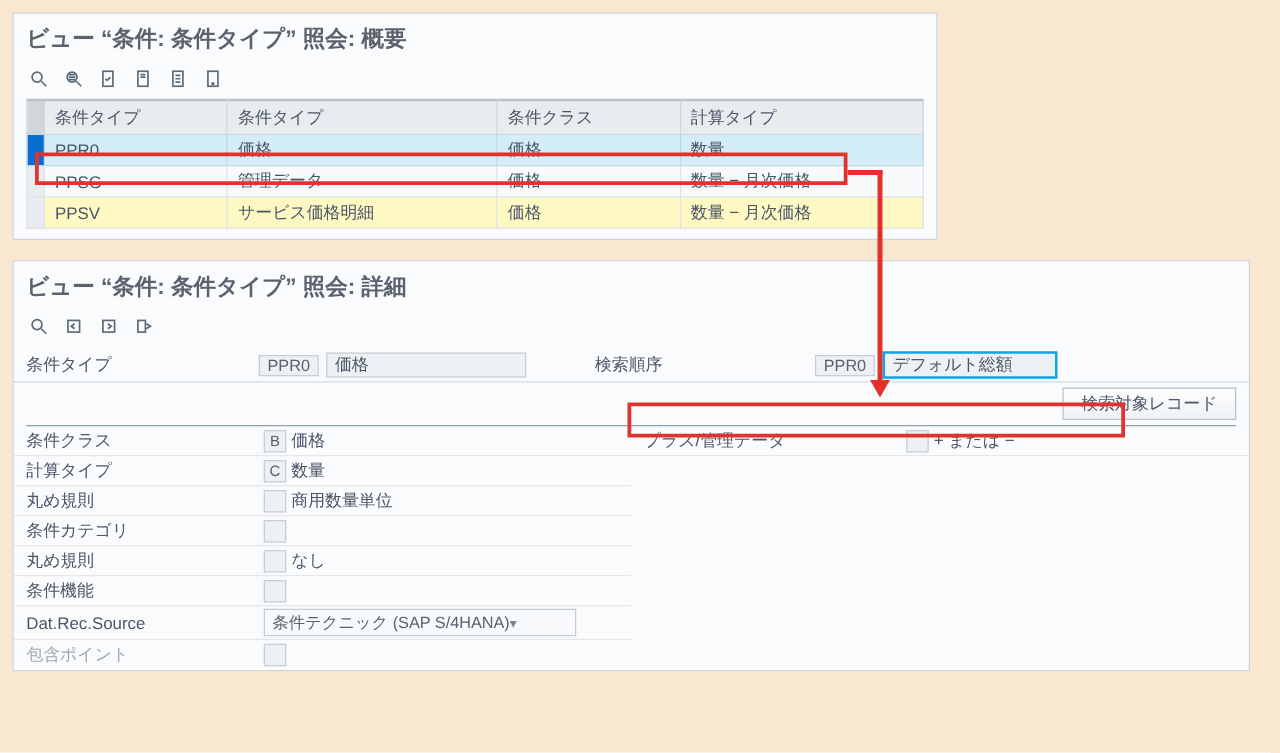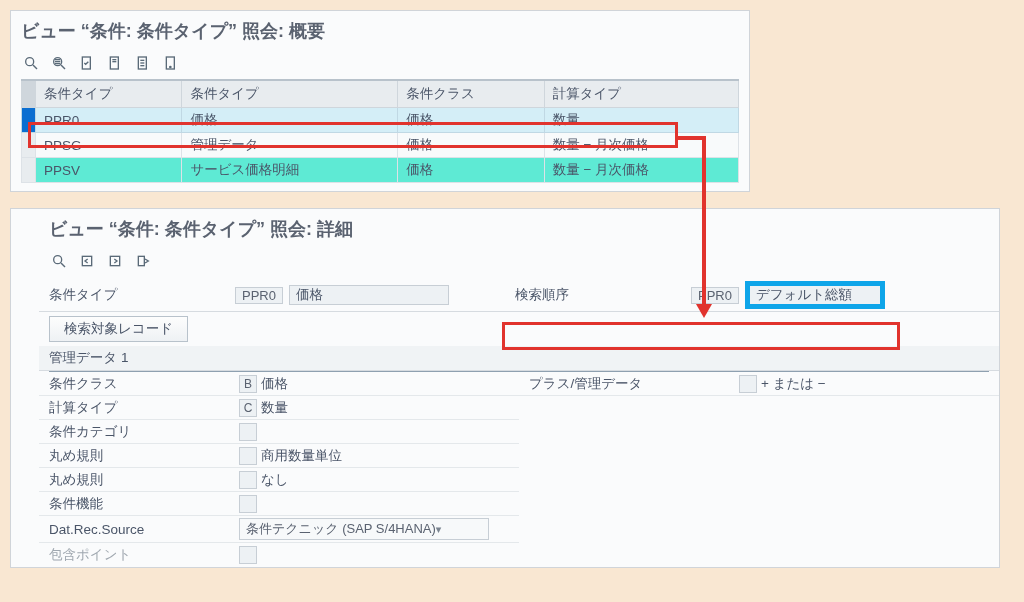--- a/index.html
+++ b/index.html
@@ -9,21 +9,21 @@
     background: #f9e7d2;
     padding: 10px;
     color: #4a5568;
   }
   .panel {
     background: #fafbfc;
     border: 1px solid #d0d4d9;
     margin-bottom: 16px;
     width: 740px;
   }
-  .panel.detail { width: 990px; padding-left: 28px; }
+  .panel.detail { width: 990px; }
   .panel-title {
     padding: 8px 10px 6px;
     font-size: 18px;
     color: #5a6270;
     font-weight: 700;
   }
   .toolbar {
     padding: 4px 10px 6px;
     display: flex;
     gap: 8px;
@@ -51,21 +51,21 @@
     color: #4a5568;
     border: 1px solid #cfd6dc;
     border-top: 2px solid #b8c2cb;
     font-size: 13.5px;
   }
   .grid td {
     padding: 3px 8px;
     border: 1px solid #dde2e7;
     color: #4a5568;
     font-size: 13.5px;
-    background: #5eead4;
+    background: #fef9c3;
   }
   .grid .alt td { background: #f8fafb; }
   .row-marker {
     width: 14px;
     background: #cfd6dc !important;
     padding: 0 !important;
   }
   .sel .row-marker { background: #0a6ed1 !important; }
   .sel td { background: #d4eef7 !important; border-color:#c0d8e4; }
   .highlight-box {
@@ -276,53 +276,52 @@
           </svg>
         </span>
   </div>
 
   <div class="two-col">
     <div class="seg">
       <span class="form-label" style="width:180px">条件タイプ</span>
       <span class="code-chip">PPR0</span>
       <span class="form-val" style="min-width:160px;background:#edf1f4;border:1px solid #c7ced5;padding:0 6px">価格</span>
     </div>
-    <div class="seg" style="margin-left:26px">
+    <div class="seg" style="margin-left:15px">
       <span class="form-label" style="width:170px">検索順序</span>
       <span class="code-chip">PPR0</span>
-      <span class="form-val" style="min-width:140px;background:#edf1f4;border:5px solid #0ea5e9;padding:0 6px">デフォルト総額</span>
+      <span class="form-val" style="min-width:140px;background:#edf1f4;border:2px solid #0ea5e9;padding:0 6px">デフォルト総額</span>
     </div>
   </div>
-  <div style="">
+  <div style="text-align:right">
     <span class="btn">検索対象レコード</span>
   </div>
 
-  <div class="grp-title">管理データ 1</div>
   <div class="sep-line"></div>
 
   <div style="display:flex">
     <div style="flex:1">
       <div class="form-row">
         <span class="form-label">条件クラス</span>
         <span class="form-code-cell">B</span>
         <span class="form-val">価格</span>
       </div>
       <div class="form-row">
         <span class="form-label">計算タイプ</span>
         <span class="form-code-cell">C</span>
         <span class="form-val">数量</span>
       </div>
       <div class="form-row">
+        <span class="form-label">丸め規則</span>
+        <span class="form-code-cell"></span>
+        <span class="form-val">商用数量単位</span>
+      </div>
+      <div class="form-row">
         <span class="form-label">条件カテゴリ</span>
         <span class="form-code-cell"></span>
-      </div>
-      <div class="form-row">
-        <span class="form-label">丸め規則</span>
-        <span class="form-code-cell"></span>
-        <span class="form-val">商用数量単位</span>
       </div>
       <div class="form-row">
         <span class="form-label">丸め規則</span>
         <span class="form-code-cell"></span>
         <span class="form-val">なし</span>
       </div>
       <div class="form-row">
         <span class="form-label">条件機能</span>
         <span class="form-code-cell"></span>
       </div>

